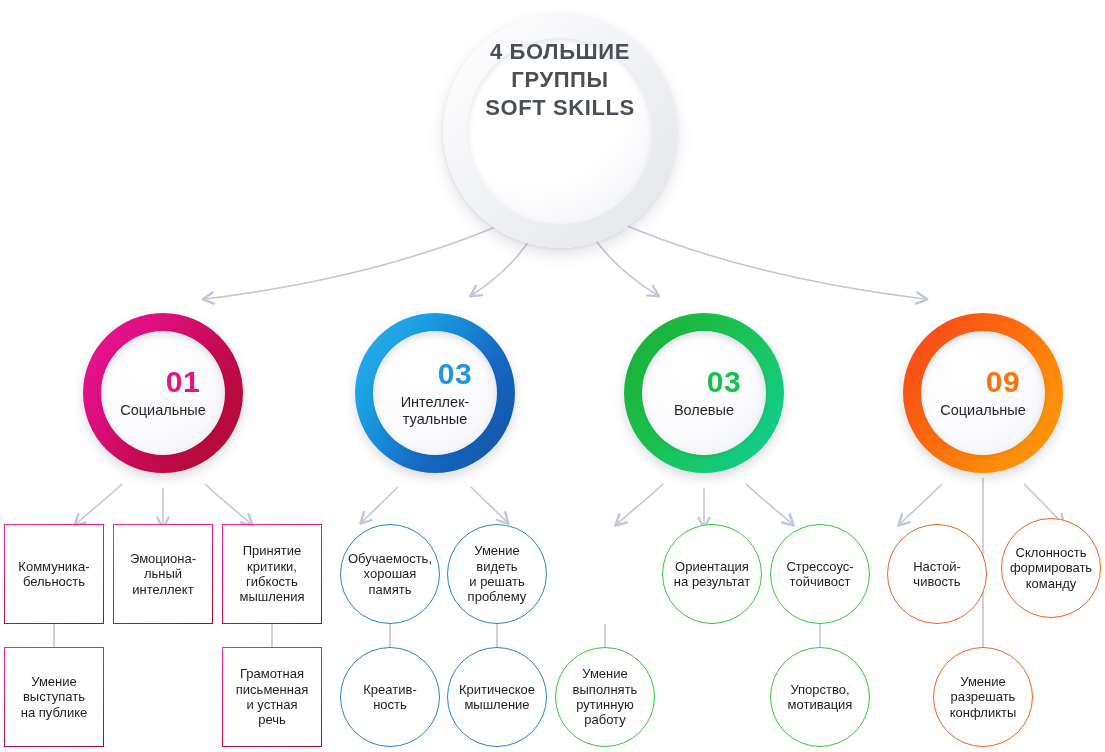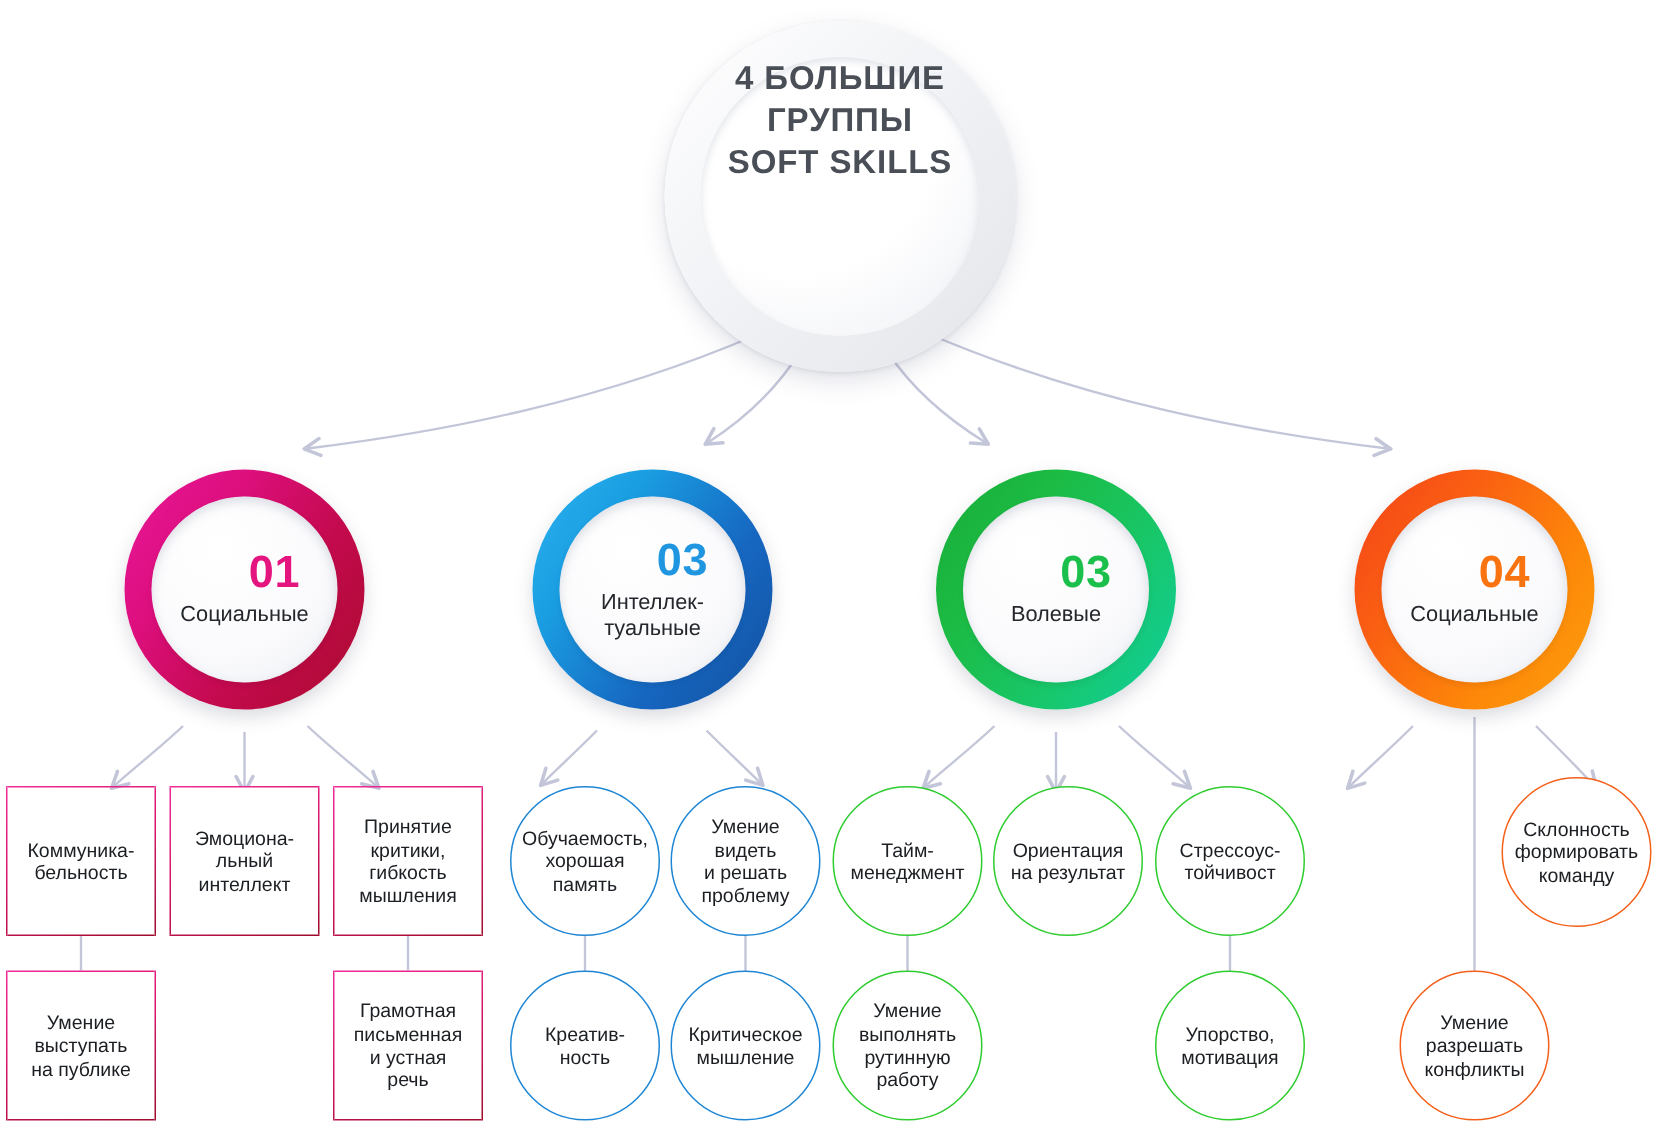--- a/index.html
+++ b/index.html
@@ -119,21 +119,21 @@
     </div>
   </div>
   <div class="grp g3" style="left:624px;top:313px;">
     <div class="grp-inner">
       <div class="grp-num">03</div>
       <div class="grp-label ml">Волевые</div>
     </div>
   </div>
   <div class="grp g4" style="left:903px;top:313px;">
     <div class="grp-inner">
-      <div class="grp-num">04</div>
+      <div class="grp-num">09</div>
       <div class="grp-label ml">Социальные</div>
     </div>
   </div>
 
   <div class="leaf lf-pink" style="left:4px;top:524px;width:100px;height:100px;justify-content:center;">
     <span class="ml">Коммуника-<br>бельность</span>
     </div>
   <div class="leaf lf-pink" style="left:113px;top:524px;width:100px;height:100px;">
     <span class="ml">Эмоциона-<br>льный<br>интеллект</span>
     </div>
@@ -153,36 +153,36 @@
   <div class="leaf lf-blue" style="left:447px;top:524px;width:100px;height:100px;">
     <span class="ml">Умение<br>видеть<br>и решать<br>проблему</span>
     </div>
   <div class="leaf lf-blue" style="left:447px;top:647px;width:100px;height:100px;">
     <span class="ml">Критическое<br>мышление</span>
     </div>
   <div class="leaf lf-blue" style="left:340px;top:647px;width:100px;height:100px;">
     <span class="ml">Креатив-<br>ность</span>
     </div>
 
-  <div class="leaf lf-green" style="left:555px;top:524px;width:100px;height:100px;">
-    <span class="ml">Тайм-<br>менеджмент</span>
-    </div>
   <div class="leaf lf-green" style="left:662px;top:524px;width:100px;height:100px;">
     <span class="ml">Ориентация<br>на результат</span>
     </div>
   <div class="leaf lf-green" style="left:770px;top:524px;width:100px;height:100px;">
     <span class="ml">Стрессоус-<br>тойчивост</span>
     </div>
   <div class="leaf lf-green" style="left:555px;top:647px;width:100px;height:100px;">
     <span class="ml">Умение<br>выполнять<br>рутинную<br>работу</span>
     </div>
   <div class="leaf lf-green" style="left:770px;top:647px;width:100px;height:100px;">
     <span class="ml">Упорство,<br>мотивация</span>
     </div>
 
+  <div class="leaf lf-orange" style="left:887px;top:524px;width:100px;height:100px;">
+    <span class="ml">Настой-<br>чивость</span>
+    </div>
   <div class="leaf lf-orange" style="left:1001px;top:518px;width:100px;height:100px;">
     <span class="ml">Склонность<br>формировать<br>команду</span>
     </div>
   <div class="leaf lf-orange" style="left:933px;top:647px;width:100px;height:100px;">
     <span class="ml">Умение<br>разрешать<br>конфликты</span>
     </div>
 
 </div>
 
 </body></html>

